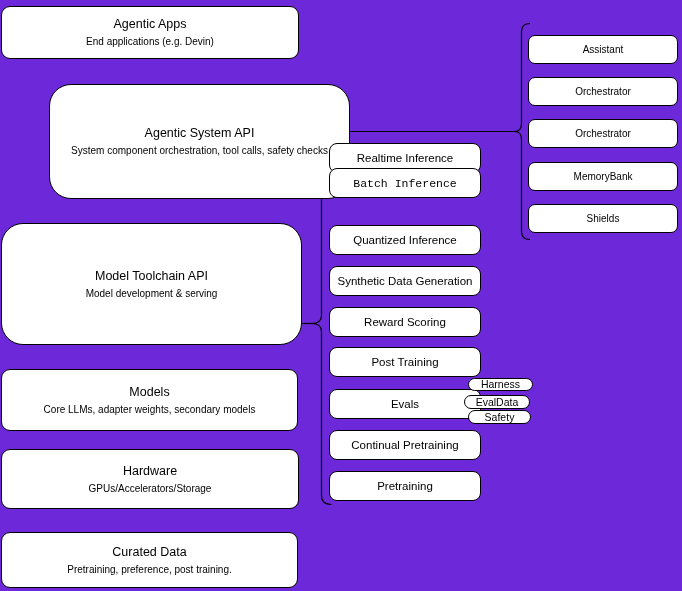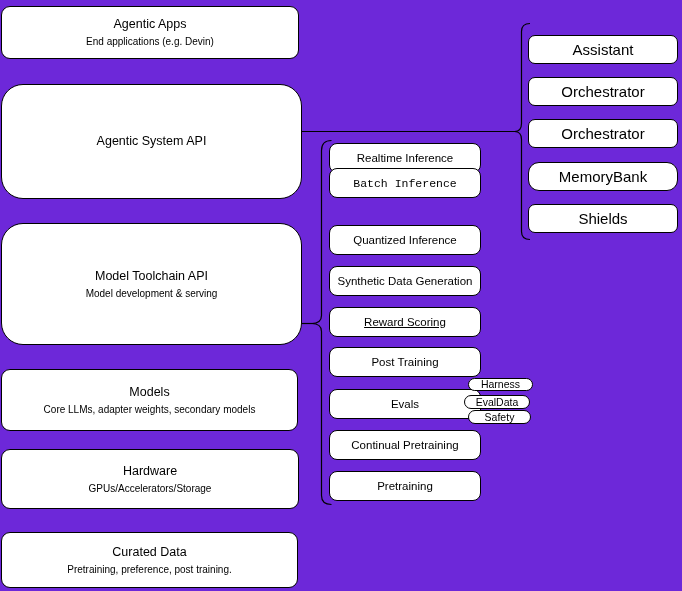--- a/index.html
+++ b/index.html
@@ -52,21 +52,21 @@
     left: 528px;
     width: 150px;
     height: 29px;
     box-sizing: border-box;
     background: #ffffff;
     border: 1.2px solid #000000;
     border-radius: 7px;
     display: flex;
     align-items: center;
     justify-content: center;
-    font-size: 15px;
+    font-size: 10px;
     white-space: nowrap;
   }
   .pill {
     position: absolute;
     box-sizing: border-box;
     background: #ffffff;
     border: 1.1px solid #000000;
     border-radius: 8px;
     display: flex;
     align-items: center;
@@ -91,22 +91,23 @@
     <path d="M530 23.5 Q521.5 23.5 521.5 31.5 L521.5 123.5 Q521.5 131.5 514.5 131.5 Q521.5 131.5 521.5 139.5 L521.5 231.5 Q521.5 239.5 530 239.5" fill="none" stroke-width="1.2" stroke="#000000"></path>
 
     <path d="M331.5 140.5 Q321.5 140.5 321.5 150.5 L321.5 315.5 Q321.5 323.5 311.5 323.5 Q321.5 323.5 321.5 331.5 L321.5 495.5 Q321.5 504.5 331.5 504.5" fill="none" stroke-width="1.2" stroke="#000000"></path>
   </svg>
 
   <div class="layer" style="top:6px; width:298px; height:53px; border-radius:9px;">
     <div class="layer-title">Agentic Apps</div>
     <div class="layer-subtitle">End applications (e.g. Devin)</div>
   </div>
 
-  <div class="layer" style="top:84px; width:301px; height:115px; border-radius:22px;">
+  <div class="layer" style="top:84px; width:301px; height:115px; border-radius:22px;margin-left:48px;">
     <div class="layer-title">Agentic System API</div>
+    <div class="layer-subtitle">System component orchestration, tool calls, safety checks</div>
   </div>
 
   <div class="layer" style="top:223px; width:301px; height:122px; border-radius:22px;">
     <div class="layer-title">Model Toolchain API</div>
     <div class="layer-subtitle">Model development &amp; serving</div>
   </div>
 
   <div class="layer" style="top:369px; width:297px; height:62px; border-radius:9px;">
     <div class="layer-title">Models</div>
     <div class="layer-subtitle">Core LLMs, adapter weights, secondary models</div>
@@ -119,29 +120,29 @@
 
   <div class="layer" style="top:532px; width:297px; height:56px; border-radius:9px;">
     <div class="layer-title">Curated Data</div>
     <div class="layer-subtitle">Pretraining, preference, post training.</div>
   </div>
 
   <div class="mid-box" style="top:143px;">Realtime Inference</div>
   <div class="mid-box" style="top:168px;font-family:Liberation Mono, monospace;">Batch Inference</div>
   <div class="mid-box" style="top:225px;">Quantized Inference</div>
   <div class="mid-box" style="top:266px;">Synthetic Data Generation</div>
-  <div class="mid-box" style="top:307px;text-decoration:underline;">Reward Scoring</div>
+  <div class="mid-box" style="top:307px;">Reward Scoring</div>
   <div class="mid-box" style="top:347px;">Post Training</div>
   <div class="mid-box" style="top:389px;">Evals</div>
   <div class="mid-box" style="top:471px;">Pretraining</div>
   <div class="mid-box" style="top:430px;">Continual Pretraining</div>
 
   <div class="pill" style="left:468px; top:378px; width:65px; height:13px;">Harness</div>
   <div class="pill" style="left:464px; top:395px; width:66px; height:14px;">EvalData</div>
   <div class="pill" style="left:468px; top:410px; width:63px; height:14px;">Safety</div>
 
   <div class="right-box" style="top:35px;">Assistant</div>
   <div class="right-box" style="top:77px;">Orchestrator</div>
   <div class="right-box" style="top:119px;">Orchestrator</div>
-  <div class="right-box" style="top:162px;border-radius:11px;">MemoryBank</div>
+  <div class="right-box" style="top:162px;">MemoryBank</div>
   <div class="right-box" style="top:204px;">Shields</div>
 
 </div>
 
 </body></html>

